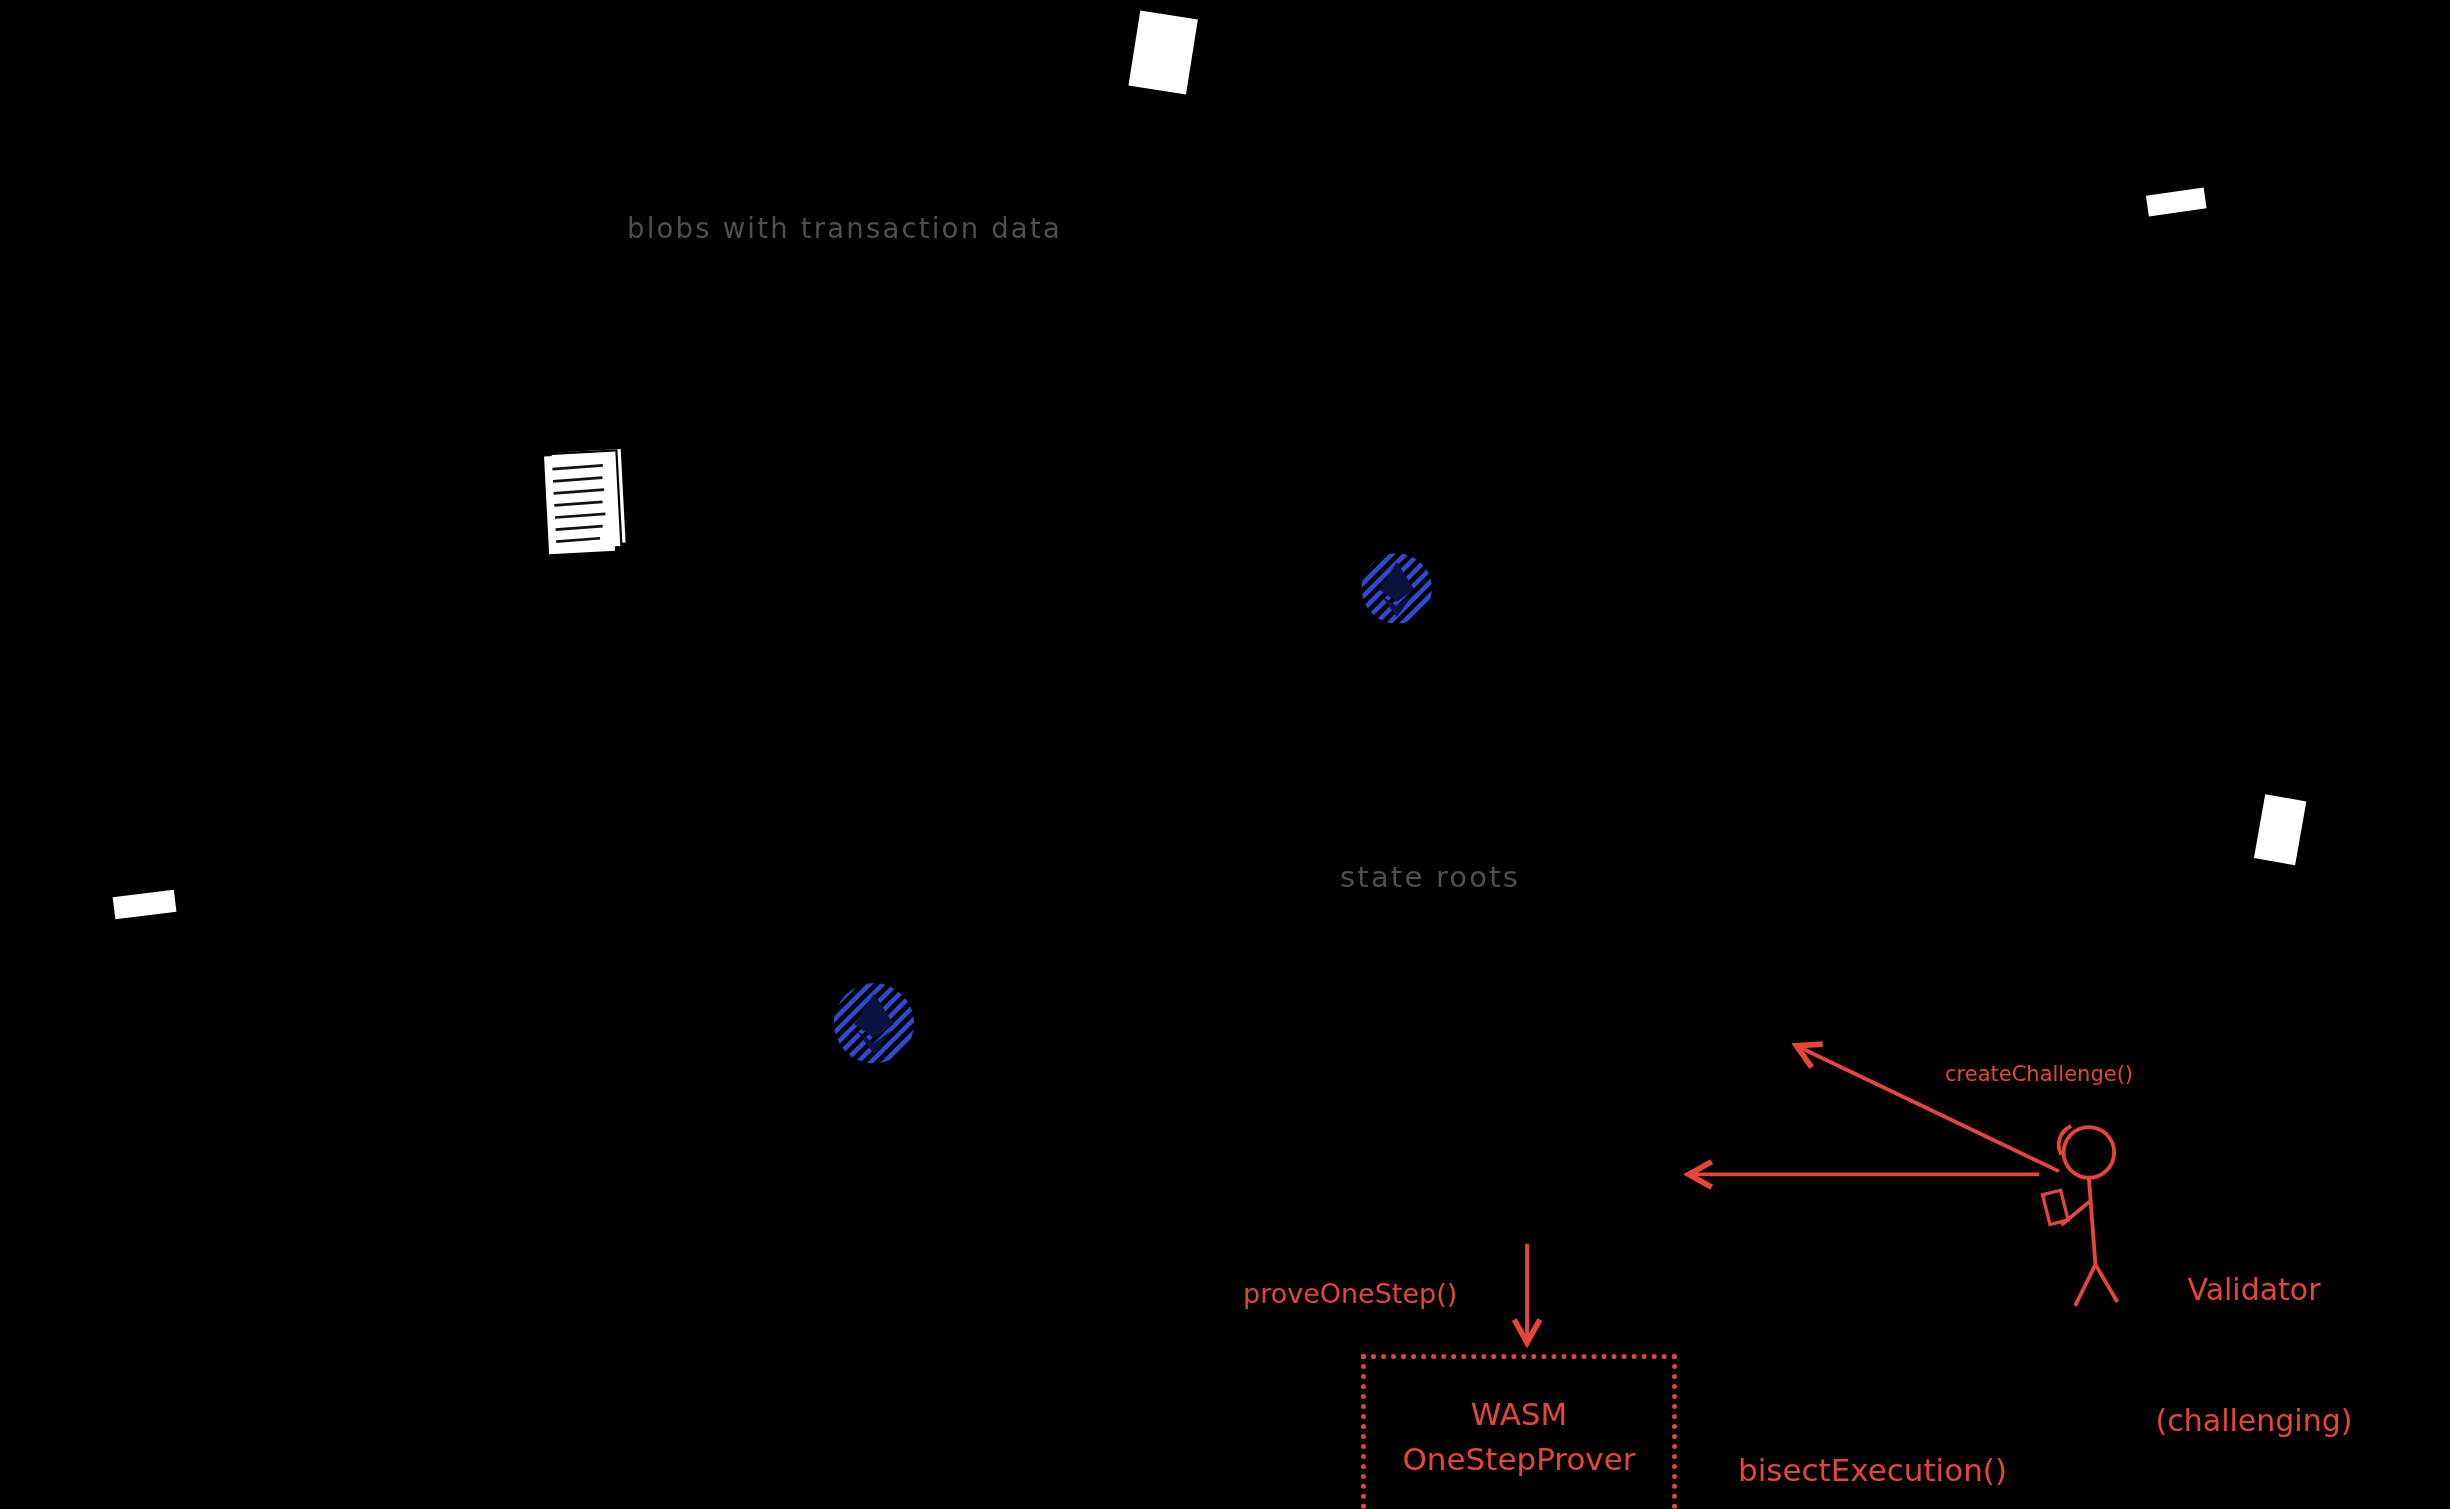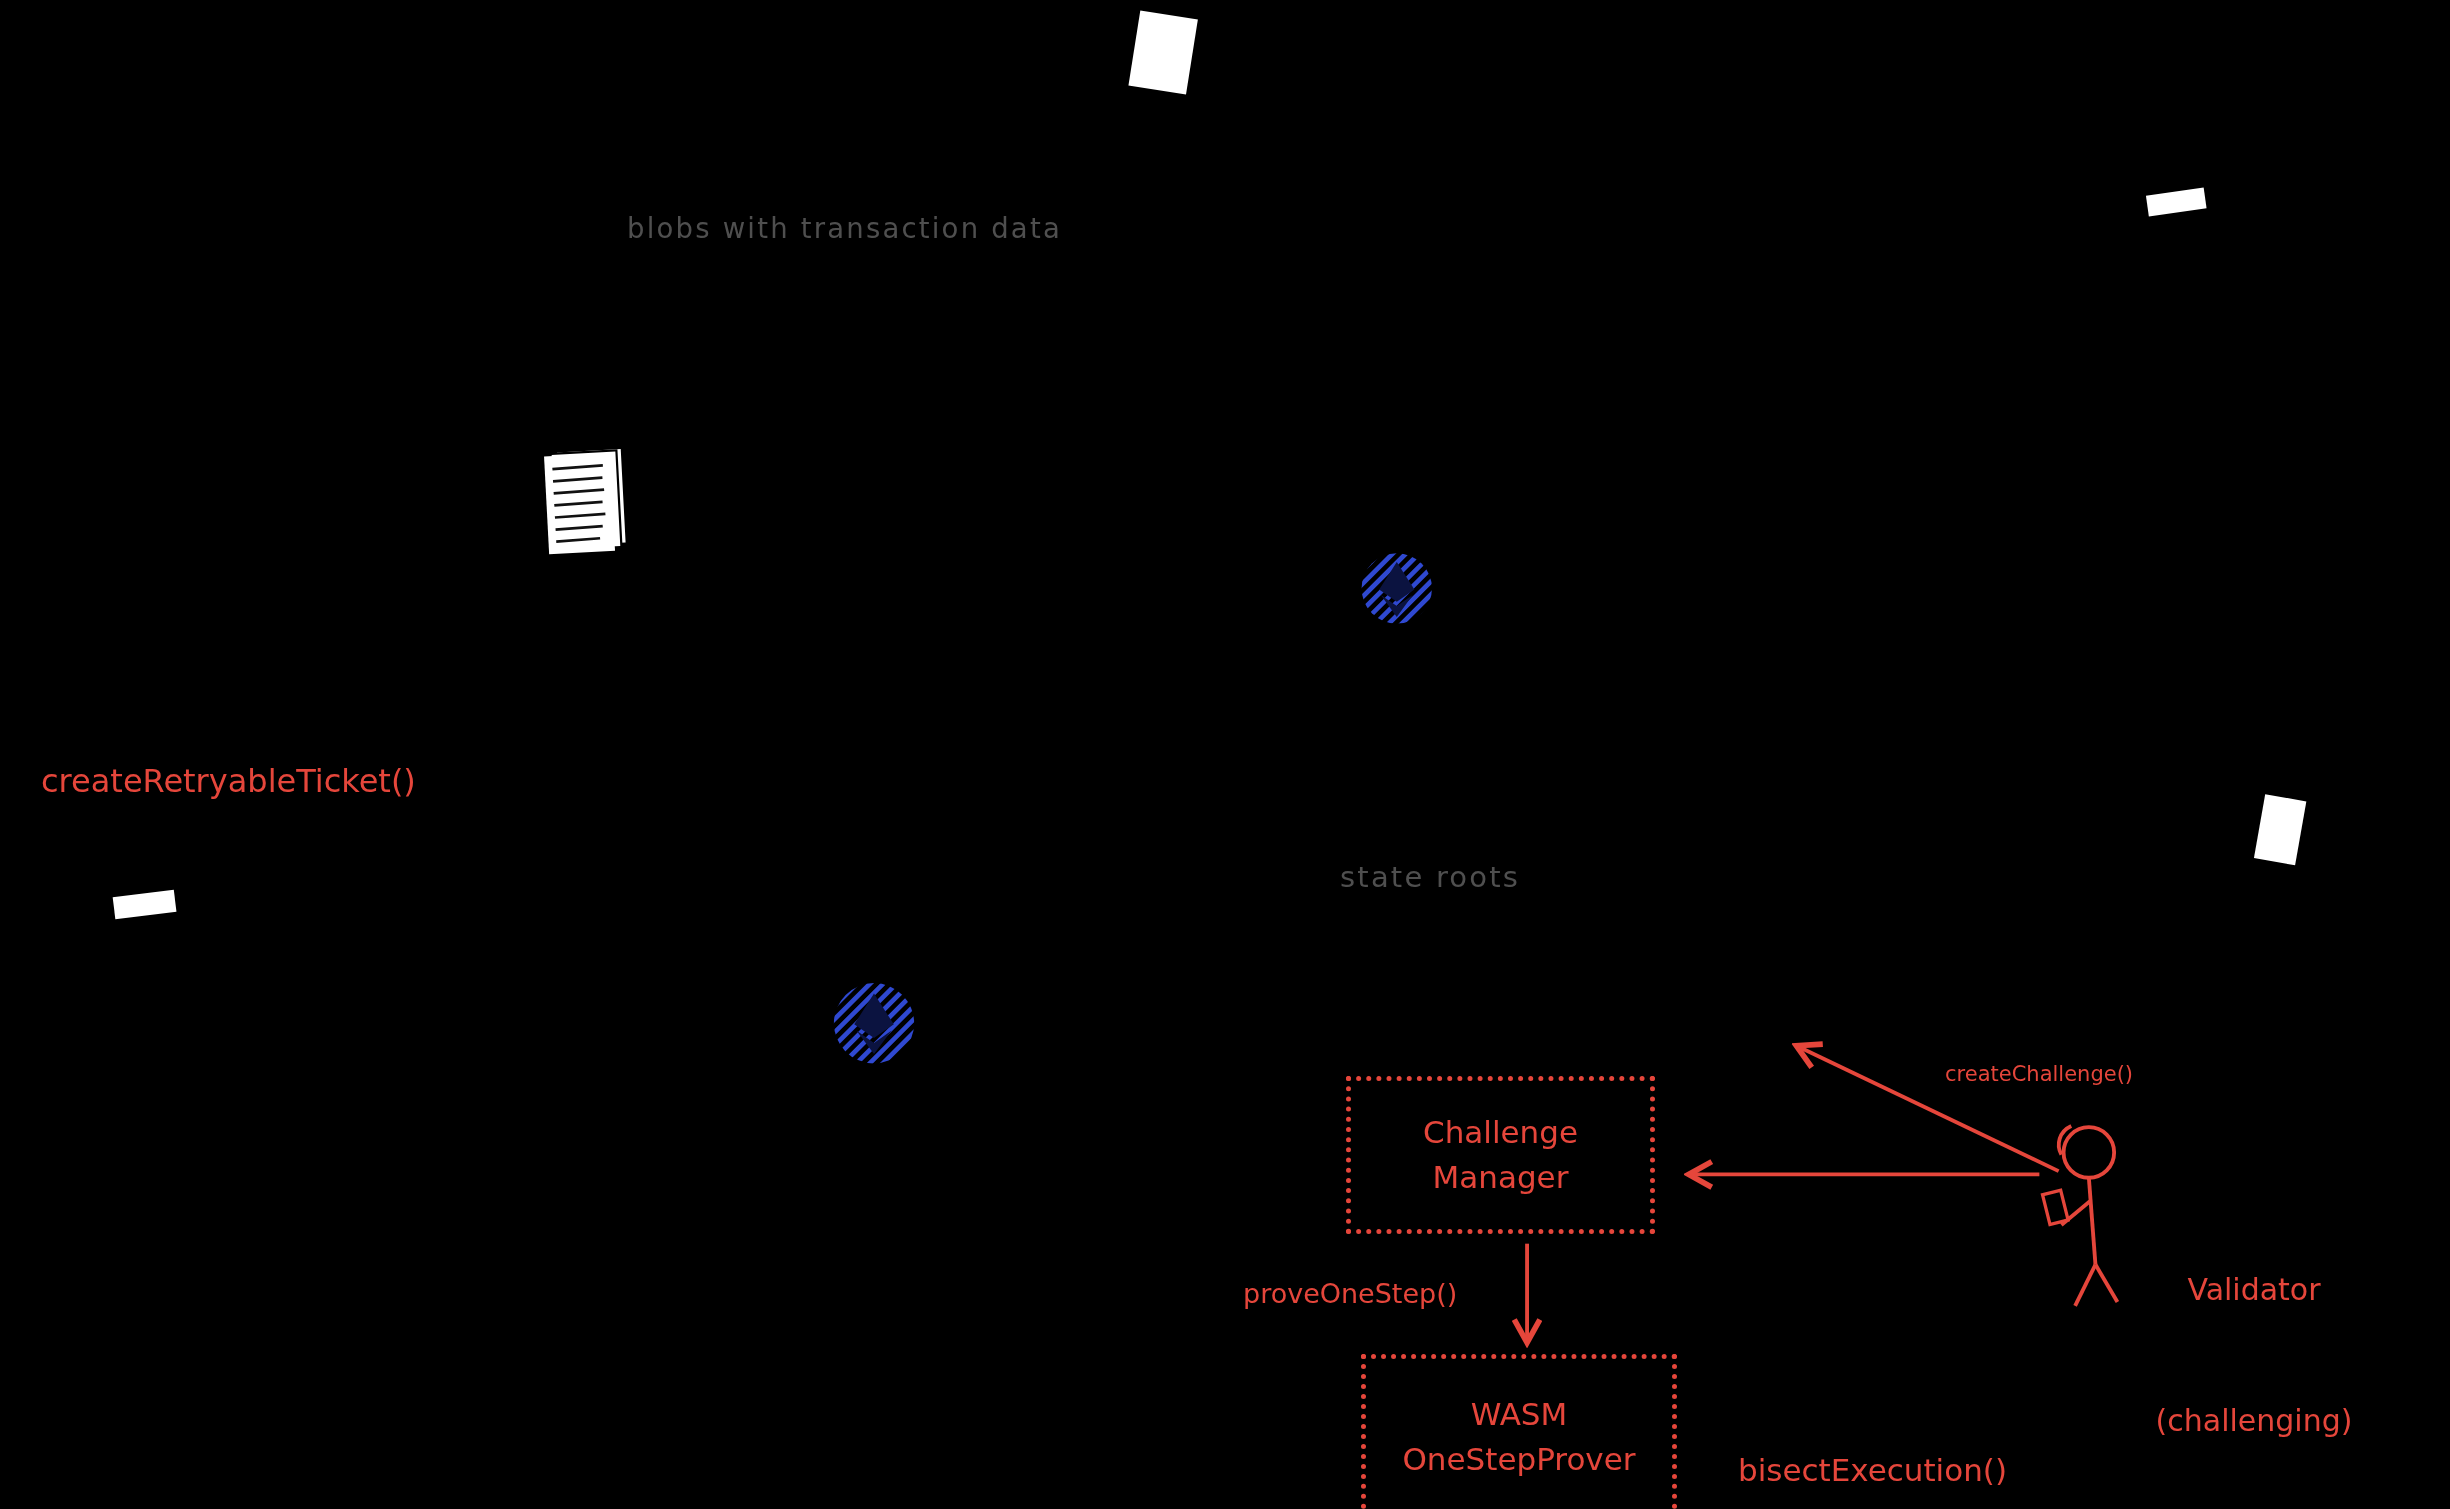--- a/index.html
+++ b/index.html
@@ -94,33 +94,28 @@
       <line x1="3802" y1="2185" x2="3750" y2="2228"></line>
       <rect x="3722" y="2168" width="34" height="56" transform="rotate(-14 3739 2196)" stroke-width="6"></rect>
       <line x1="3812" y1="2300" x2="3775" y2="2375"></line>
       <line x1="3812" y1="2300" x2="3852" y2="2368"></line>
     </g>
   </svg>
 
   <div class="label gray" style="left:627px;top:210px;font-size:27.5px;">blobs with transaction data</div>
   <div class="label gray" style="left:1324px;top:858px;font-size:29px;margin-left:16px;">state roots</div>
 
-  <div class="label red" style="left:41px;top:760px;font-size:32px;">createRetryableTicket()</div>
   <div class="label red" style="left:1945px;top:1060px;font-size:21px;">createChallenge()</div>
   <div class="label red" style="left:1243px;top:1276px;font-size:27px;">proveOneStep()</div>
 
   <div class="label red" style="left:2133px;top:1181px;width:242px;text-align:center;font-size:30px;line-height:1.45;">
     <div>Validator</div>
     <div>(challenging)</div>
   </div>
 
-  <div class="dotted-box" style="left:1346px;top:1076px;width:309px;height:158px;">
-    <div class="box-line">Challenge</div>
-    <div class="box-line">Manager</div>
-  </div>
 
   <div class="dotted-box" style="left:1361px;top:1354px;width:316px;height:165px;">
     <div class="box-line">WASM</div>
     <div class="box-line">OneStepProver</div>
   </div>
 
   <div class="label red" style="left:1738px;top:1359px;font-size:31px;line-height:1.43;">
     <div>bisectExecution()</div>
     
     

